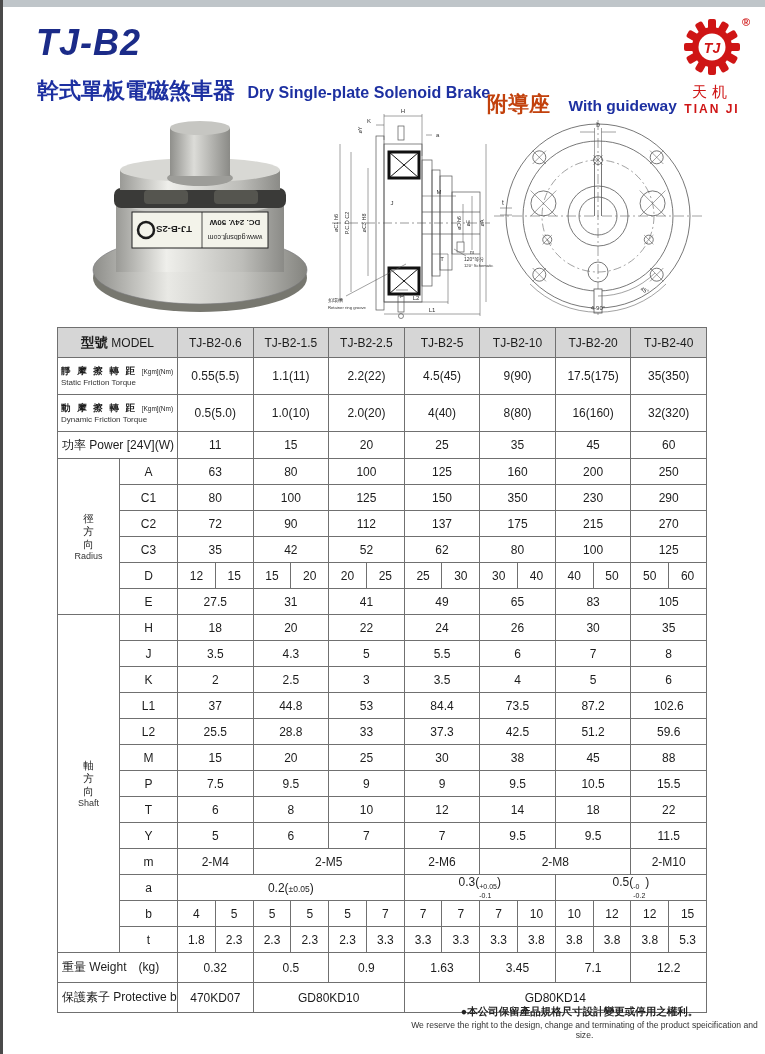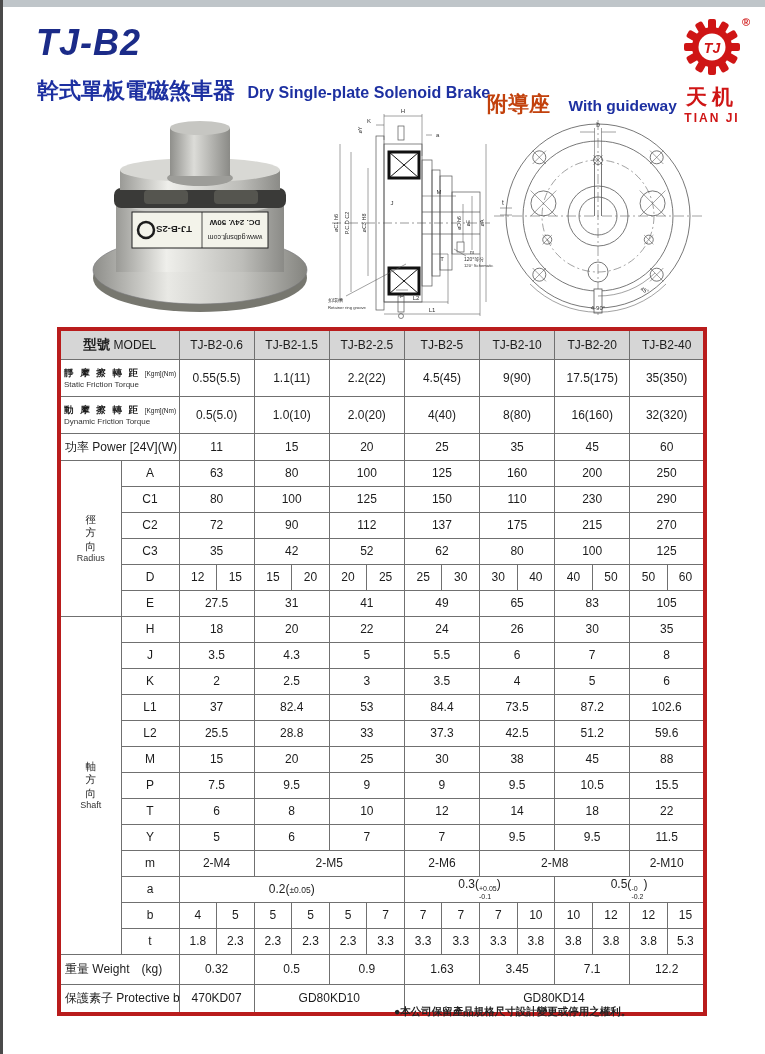--- a/index.html
+++ b/index.html
@@ -14,29 +14,29 @@
                color:#1b2b88;letter-spacing:1px;}
   .subtitle{left:37px;top:76px;white-space:nowrap;}
   .subtitle .zh{font-size:22px;font-weight:bold;color:#1d30a1;}
   .subtitle .en{font-size:16px;font-weight:bold;color:#1d30a1;margin-left:8px;}
   .guideway{left:487px;top:90px;white-space:nowrap;}
   .guideway .zh{font-size:21px;font-weight:bold;color:#c2410c;}
   .guideway .en{font-size:15.5px;font-weight:bold;color:#1d30a1;margin-left:14px;}
   
   .logo{left:666px;top:16px;width:92px;text-align:center;color:#cf1515;}
   .logo .reg{position:absolute;right:8px;top:0;font-size:11px;font-weight:bold;}
-  .logo .zh{font-size:21px;font-weight:bold;letter-spacing:5px;margin-top:1px;
+  .logo .zh{font-size:15px;font-weight:normal;letter-spacing:5px;margin-top:1px;
             font-family:"Liberation Serif", serif;}
   .logo .en{font-size:12px;font-weight:bold;letter-spacing:2px;}
   
   .drawing{overflow:visible;}
   svg text{font-family:"Liberation Sans", sans-serif;}
   
   .tbl-wrap{left:57px;top:327px;}
-  #spec-table{border-collapse:collapse;table-layout:fixed;width:650px;border:4px solid #b91c1c;}
+  #spec-table{border-collapse:collapse;table-layout:fixed;width:650px;border:1px solid #b91c1c;}
   #spec-table td{border:1px solid #707070;text-align:center;vertical-align:middle;
                  font-size:12px;color:#1c1c1c;padding:0;overflow:hidden;}
   tr.h-head{height:30px;} tr.h-tq{height:37px;} tr.h-pw{height:27px;}
   tr.h-dim{height:26px;} tr.h-wt{height:30px;} tr.h-pb{height:30px;}
   .model-row td{background:#d6d6d6;font-size:12.5px;}
   .modelhead{font-size:13px;}
   .modelhead b{font-size:13.5px;font-weight:bold;}
   .speclabel{text-align:left !important;padding:2px 3px !important;}
   .sl1{font-size:9.5px;font-weight:bold;letter-spacing:2px;white-space:nowrap;}
   .sl1 .unit{font-size:6.5px;font-weight:normal;letter-spacing:0;}
@@ -361,21 +361,21 @@
             <td colspan="2" class="datacell">160</td>
             <td colspan="2" class="datacell">200</td>
             <td colspan="2" class="datacell">250</td>
           </tr>
           <tr class="h-dim">
             <td class="lettercell">C1</td>
             <td colspan="2" class="datacell">80</td>
             <td colspan="2" class="datacell">100</td>
             <td colspan="2" class="datacell">125</td>
             <td colspan="2" class="datacell">150</td>
-            <td colspan="2" class="datacell">110</td>
+            <td colspan="2" class="datacell">350</td>
             <td colspan="2" class="datacell">230</td>
             <td colspan="2" class="datacell">290</td>
           </tr>
           <tr class="h-dim">
             <td class="lettercell">C2</td>
             <td colspan="2" class="datacell">72</td>
             <td colspan="2" class="datacell">90</td>
             <td colspan="2" class="datacell">112</td>
             <td colspan="2" class="datacell">137</td>
             <td colspan="2" class="datacell">175</td>
@@ -451,21 +451,21 @@
             <td colspan="2" class="datacell">2.5</td>
             <td colspan="2" class="datacell">3</td>
             <td colspan="2" class="datacell">3.5</td>
             <td colspan="2" class="datacell">4</td>
             <td colspan="2" class="datacell">5</td>
             <td colspan="2" class="datacell">6</td>
           </tr>
           <tr class="h-dim">
             <td class="lettercell">L1</td>
             <td colspan="2" class="datacell">37</td>
-            <td colspan="2" class="datacell">82.4</td>
+            <td colspan="2" class="datacell">44.8</td>
             <td colspan="2" class="datacell">53</td>
             <td colspan="2" class="datacell">84.4</td>
             <td colspan="2" class="datacell">73.5</td>
             <td colspan="2" class="datacell">87.2</td>
             <td colspan="2" class="datacell">102.6</td>
           </tr>
           <tr class="h-dim">
             <td class="lettercell">L2</td>
             <td colspan="2" class="datacell">25.5</td>
             <td colspan="2" class="datacell">28.8</td>
@@ -585,14 +585,15 @@
             <td colspan="4" class="datacell">GD80KD10</td>
             <td colspan="8" class="datacell">GD80KD14</td>
           </tr>
         </tbody>
     </table>
   </div>
 
   <div class="abs page-num">-35-</div>
   <div class="abs note">
     <div class="nzh">●本公司保留產品規格尺寸設計變更或停用之權利。</div>
+    <div class="nen">We reserve the right to the design, change and terminating of the product speicification and size.</div>
   </div>
 </div>
 
 </body></html>

